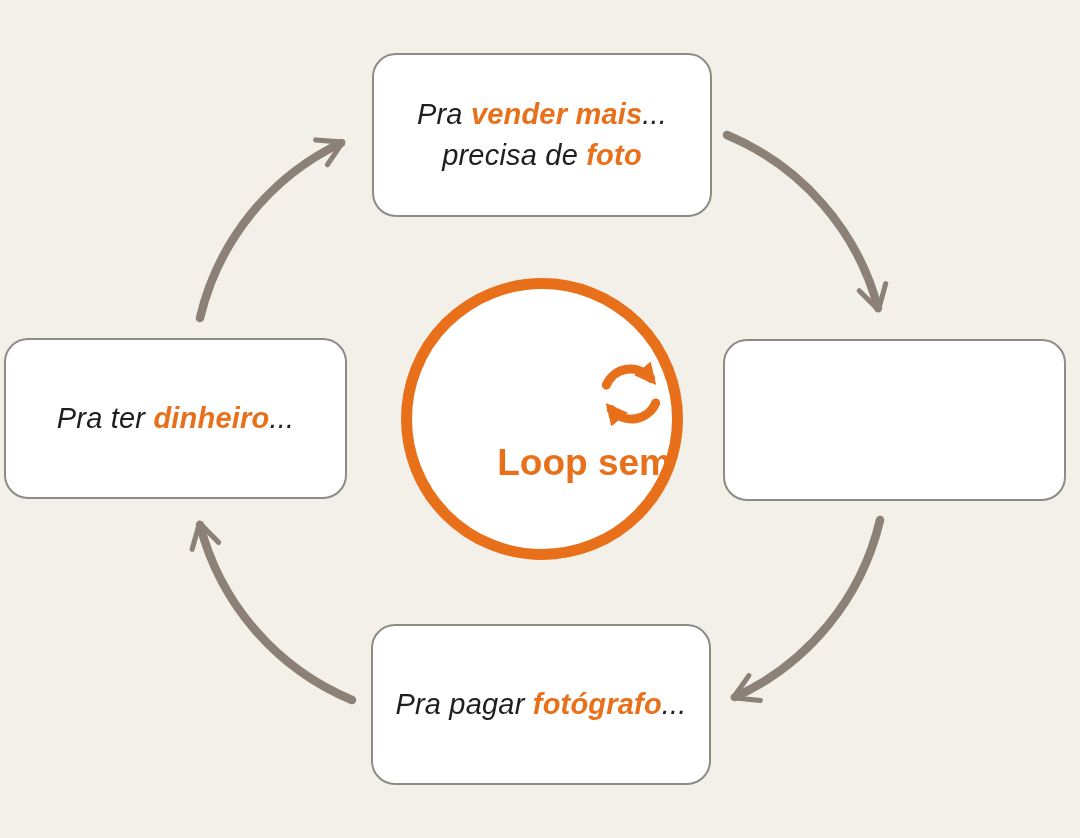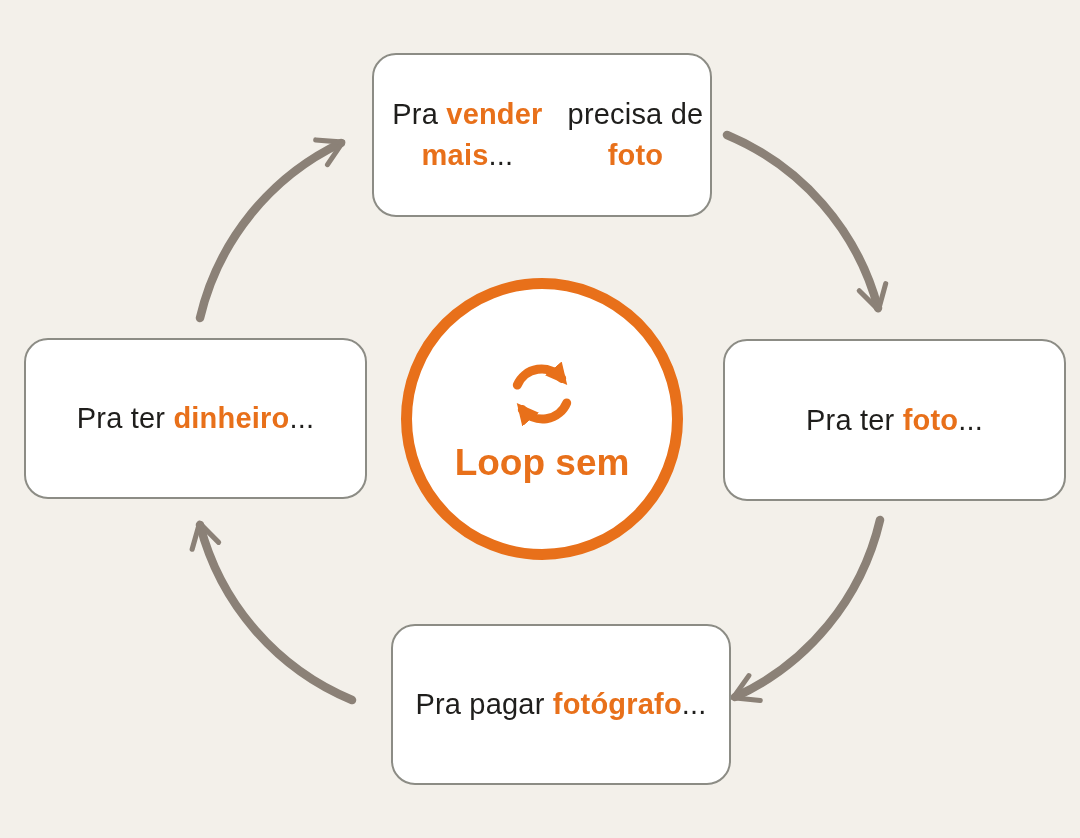--- a/index.html
+++ b/index.html
@@ -33,50 +33,51 @@
     stroke: var(--arrow-gray);
     stroke-width: 8.5;
     stroke-linecap: round;
   }
   .box {
     position: absolute;
     background: var(--box-fill);
     border: 2px solid var(--box-border);
     border-radius: 24px;
     display: flex;
-    flex-direction: row;
+    flex-direction: column;
     align-items: center;
     justify-content: center;
     text-align: center;
     font-size: 29px;
     line-height: 41px;
     color: var(--text-dark);
     letter-spacing: 0.2px;
+    font-style: italic;
   }
   .box .hl {
     color: var(--accent-orange);
     font-weight: 700;
   }
   .box-top    { left: 372px; top: 53px;  width: 336px; height: 160px; }
   .box-right  { left: 723px; top: 339px; width: 339px; height: 158px; }
-  .box-bottom { left: 371px; top: 624px; width: 336px; height: 157px; margin-left: 20px; }
-  .box-left   { left: 24px;  top: 338px; width: 339px; height: 157px; gap: 12px; }
+  .box-bottom { left: 371px; top: 624px; width: 336px; height: 157px; }
+  .box-left   { left: 4px;  top: 338px; width: 339px; height: 157px; gap: 12px; }
   .circle {
     position: absolute;
     left: 401px;
     top: 278px;
     width: 282px;
     height: 282px;
     box-sizing: border-box;
     background: var(--box-fill);
     border: 11px solid var(--accent-orange);
     border-radius: 50%;
     display: flex;
     flex-direction: column;
-    align-items: center;
+    align-items: flex-end;
     justify-content: center;
   }
   .sync-icon { width: 82px; height: 82px; margin-bottom: 6px; }
   .sync-icon path.sarc {
     fill: none;
     stroke: var(--accent-orange);
     stroke-width: 11;
     stroke-linecap: round;
   }
   .circle-label {
@@ -102,21 +103,20 @@
     <path class="arc" d="M 727 135 A 260 260 0 0 1 878 308" marker-end="url(#ah)"></path>
     <path class="arc" d="M 880 520 A 260 260 0 0 1 735 697" marker-end="url(#ah)"></path>
     <path class="arc" d="M 352 700 A 260 260 0 0 1 200 525" marker-end="url(#ah)"></path>
   </svg>
 
   <div class="box box-top">
       <div><span>Pra </span><span class="hl">vender mais</span><span>...</span></div>
       <div><span>precisa de </span><span class="hl">foto</span></div>
     </div>
   <div class="box box-right">
-      <div><span>Pra ter </span><span class="hl">foto</span><span>...</span></div>
     </div>
   <div class="box box-bottom">
       <div><span>Pra pagar </span><span class="hl">fotógrafo</span><span>...</span></div>
     </div>
   <div class="box box-left">
       <div><span>Pra ter </span><span class="hl">dinheiro</span><span>...</span></div>
     </div>
 
   <div class="circle">
     <svg class="sync-icon" viewBox="0 0 100 100" xmlns="http://www.w3.org/2000/svg">

